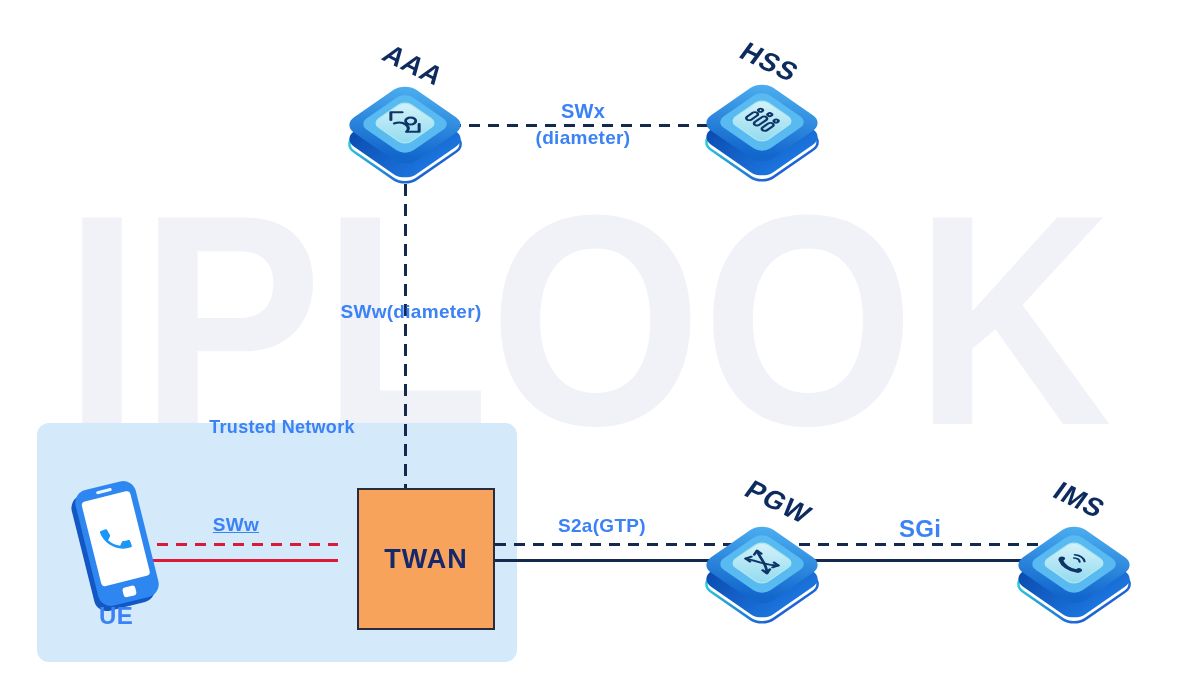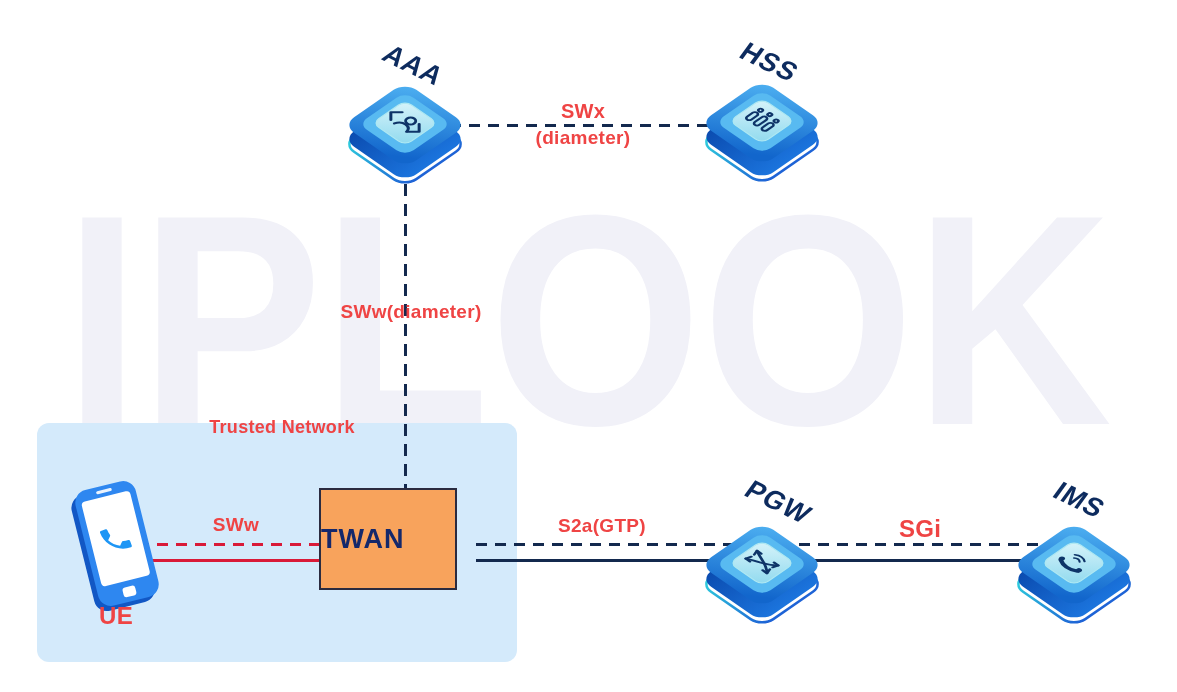--- a/index.html
+++ b/index.html
@@ -11,42 +11,42 @@
   }
   
   .wm { position:absolute; left:0; top:0; z-index:0; }
   
   .trusted-box {
     position:absolute; left:37px; top:423px; width:480px; height:239px;
     background:#d4eafb; border-radius:12px; z-index:1;
   }
   
   .lbl {
-    position:absolute; color:#ef4444; font-weight:bold; text-align:center;
+    position:absolute; color:#3b82f6; font-weight:bold; text-align:center;
     z-index:6; line-height:1.15; letter-spacing:.3px;
   }
   .iso-lbl {
     position:absolute; width:80px; color:#0d2b5e; font-weight:bold;
     font-size:27px; text-align:center; letter-spacing:1px; z-index:6;
     transform:rotate(26deg) skewX(-10deg);
   }
   
   .hline, .vline { position:absolute; z-index:2; }
   .dash-navy { height:3px; background:repeating-linear-gradient(90deg,#13294e 0 11px,transparent 11px 19px); }
   .solid-navy { height:2.5px; background:#13294e; }
   .dash-red { height:3px; background:repeating-linear-gradient(90deg,#d91a38 0 11px,transparent 11px 19px); }
   .solid-red { height:2.5px; background:#d91a38; }
   .vdash-navy { width:3px; background:repeating-linear-gradient(180deg,#13294e 0 12px,transparent 12px 20px); }
   
   .node-svg { position:absolute; width:150px; height:150px; z-index:4; }
   
   .twan-box {
-    position:absolute; left:319px; top:488px; width:138px; height:102px;
+    position:absolute; left:357px; top:488px; width:138px; height:142px;
     background:#f8a35c; border:2.5px solid #2b2b3f; z-index:4;
-    display:flex; align-items:center; 
+    display:flex; align-items:center; justify-content:center;
   }
   .twan-box .twan-label {
     color:#14286b; font-weight:bold; font-size:27px; letter-spacing:1px;
   }
   
   .phone {
     position:absolute; left:86px; top:484px; width:62px; height:119px;
     background:#2e87f0; border-radius:13px; z-index:4;
     transform:rotate(-14deg);
     box-shadow:-5px 4px 0 #1257c4;
@@ -80,21 +80,21 @@
   <div class="hline dash-navy" style="left:450px; top:124px; width:262px;"></div>
   <div class="vline vdash-navy" style="left:404px; top:184px; height:304px;"></div>
   <div class="hline dash-red" style="left:138px; top:543px; width:200px;"></div>
   <div class="hline solid-red" style="left:138px; top:559px; width:200px;"></div>
   <div class="hline dash-navy" style="left:476px; top:543px; width:568px;"></div>
   <div class="hline solid-navy" style="left:476px; top:559px; width:568px;"></div>
 
   <div class="lbl" style="left:523px; top:100px; width:120px; font-size:20px;">SWx</div>
   <div class="lbl" style="left:321px; top:301px; width:180px; font-size:19px;">SWw(diameter)</div>
   <div class="lbl" style="left:503px; top:127px; width:160px; font-size:19px;">(diameter)</div>
-  <div class="lbl" style="left:186px; top:514px; width:100px; font-size:19px;">SWw</div>
+  <div class="lbl" style="left:186px; top:514px; width:100px; font-size:19px;text-decoration:underline;">SWw</div>
   <div class="lbl" style="left:542px; top:515px; width:120px; font-size:19px;">S2a(GTP)</div>
   <div class="lbl" style="left:870px; top:515px; width:100px; font-size:24px;">SGi</div>
 
   <svg class="node-svg" style="left:330px; top:72px;" viewBox="0 0 150 150">
     <defs>
       <linearGradient id="gTopA" x1="0" y1="0" x2="0.7" y2="1">
         <stop offset="0" stop-color="#4fb2f2"></stop>
           <stop offset="1" stop-color="#1266cc"></stop>
       </linearGradient>
       <linearGradient id="gSideA" x1="0" y1="0" x2="1" y2="0">

